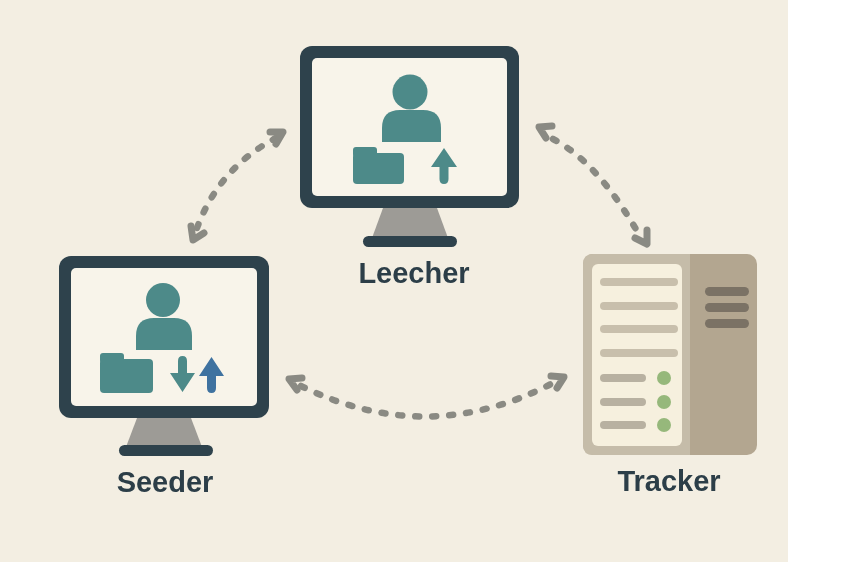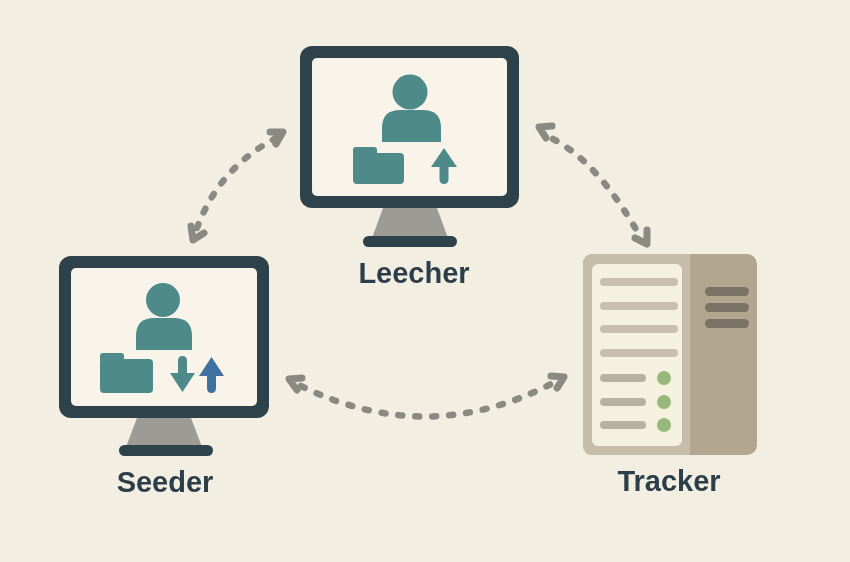--- a/index.html
+++ b/index.html
@@ -4,21 +4,21 @@
 <style>
   :root{
     --bg:#f3eee2; --frame:#2e424c; --screen:#f8f4ea; --teal:#4d8a89;
     --blue:#3f72a0; --stand:#9d9b96; --arrow:#8a8a83; --label:#2c3e48;
     --server-frame:#c5bca9; --server-panel:#f6f0de; --server-side:#b3a690;
     --server-line:#c8bfac; --server-line-short:#b8b1a1; --server-slot:#7b7265;
     --status-green:#96b87b;
   }
   html,body{margin:0;padding:0;}
   #stage{
-    position:relative; width:850px; height:562px; overflow:hidden;
+    position:relative; width:788px; height:562px; overflow:hidden;
     background:var(--bg);
     font-family:"Liberation Sans", sans-serif;
   }
   #stage svg{position:absolute;left:0;top:0;}
   .node-label{
     font:700 29px "Liberation Sans", sans-serif;
     fill:var(--label);
   }
   .edge-dash{
     stroke:var(--arrow); stroke-width:6.5; fill:none;

